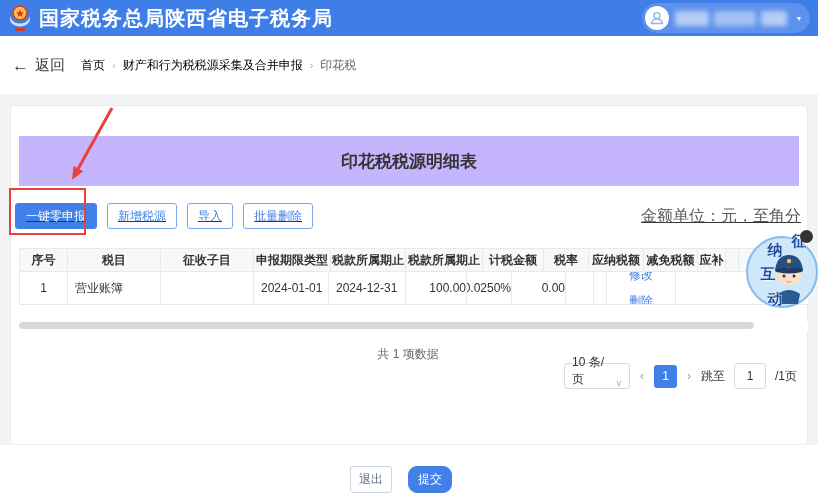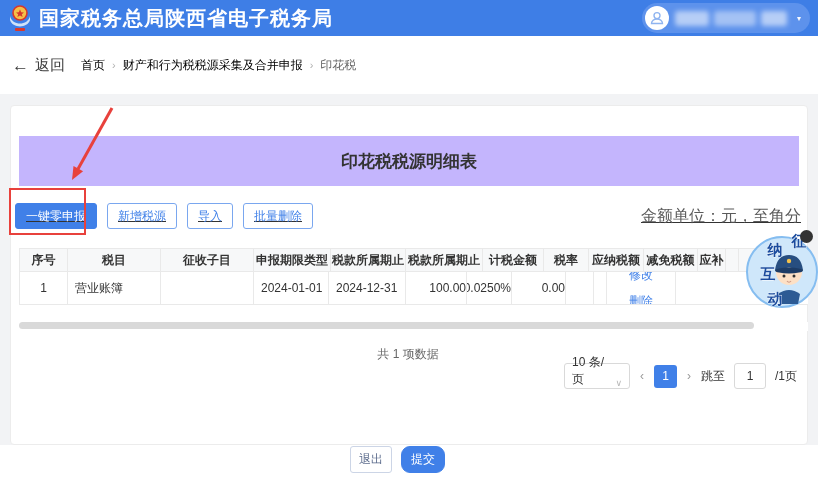--- a/index.html
+++ b/index.html
@@ -91,21 +91,21 @@
   .arrow-svg { position:absolute; left:0; top:0; z-index:6; pointer-events:none; }
 
   
   .mascot { position:absolute; left:742px; top:226px; width:76px; height:88px; z-index:8; cursor:pointer; }
   .mascot text { font-family:"Liberation Sans","DejaVu Sans",sans-serif; font-weight:bold;
     font-size:15px; fill:#1b4c9e; stroke:#fff; stroke-width:.6; paint-order:stroke; }
   .dark-dot { position:absolute; left:800px; top:230px; width:13px; height:13px; border-radius:50%;
     background:#333; z-index:9; cursor:pointer; }
 
   
-  .footer-btns { position:absolute; left:350px; top:446px; display:flex; gap:9px; z-index:3; }
+  .footer-btns { position:absolute; left:350px; top:466px; display:flex; gap:16px; z-index:3; }
   .btn-exit { width:42px; height:27px; background:#fff; border:1px solid #ccd5e6; color:#5b6b8c;
     border-radius:3px; font-size:12px; display:flex; align-items:center; justify-content:center; cursor:pointer; }
   .btn-submit { width:44px; height:27px; background:#4080e8; border:1px solid #4080e8; color:#fff;
     border-radius:9px; font-size:12px; display:flex; align-items:center; justify-content:center; cursor:pointer; }
 </style>
 </head>
 <body>
 
 <header class="topbar">
   <div class="brand">

